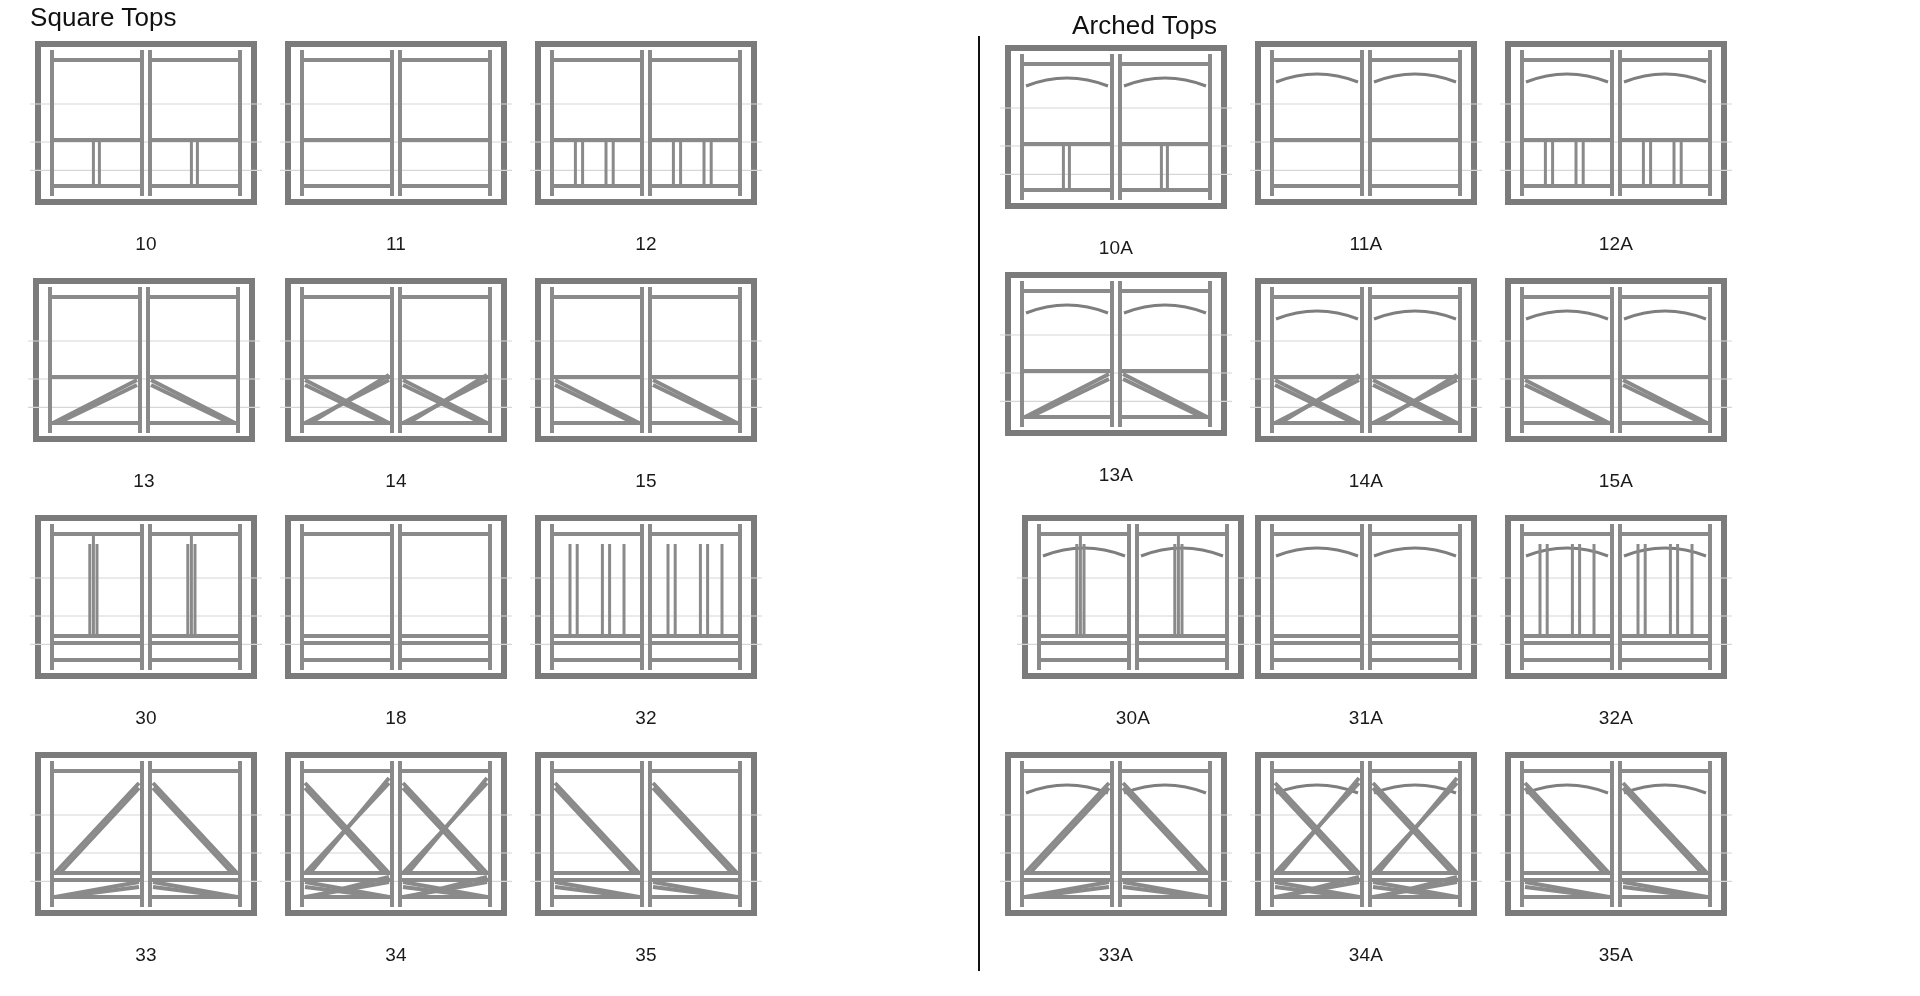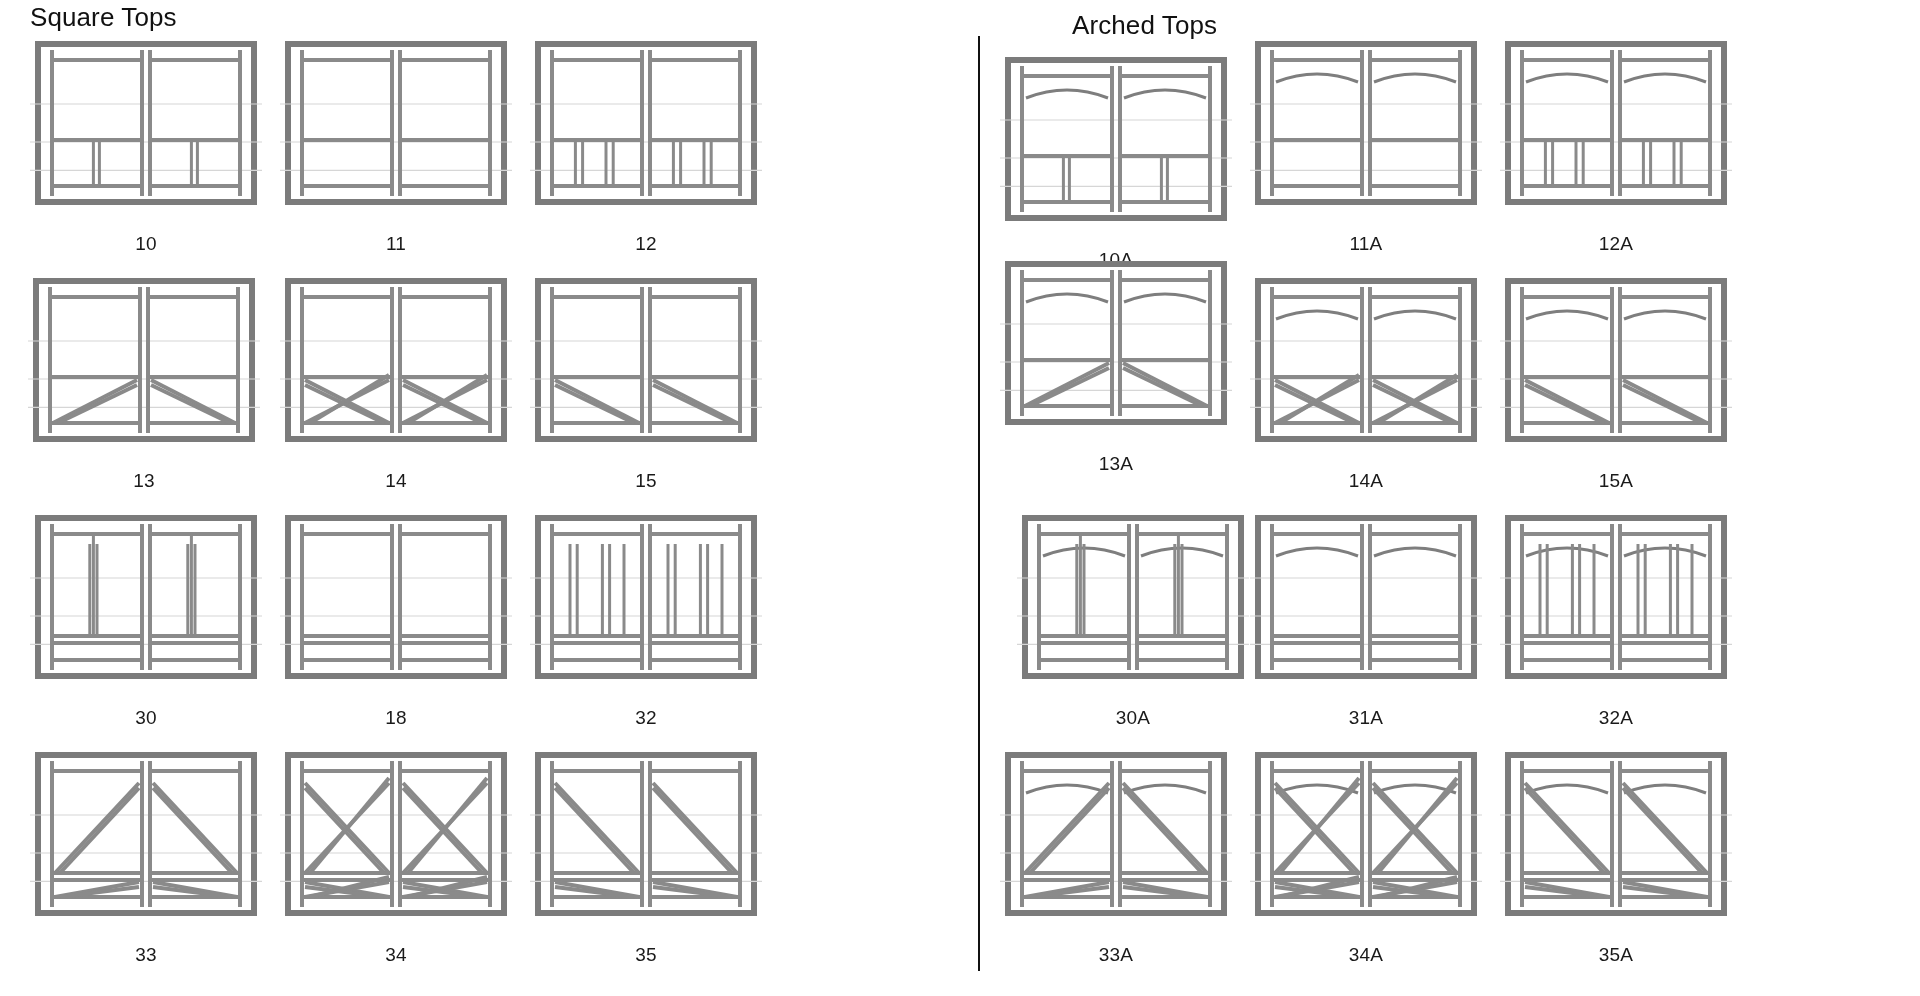--- a/index.html
+++ b/index.html
@@ -436,21 +436,21 @@
             <line x1="25" y1="32" x2="109" y2="122" class="brace"></line>
             <line x1="25" y1="37" x2="104" y2="122" class="brace"></line>
             <line x1="123" y1="32" x2="207" y2="122" class="brace"></line>
             <line x1="123" y1="37" x2="202" y2="122" class="brace"></line>
           </svg>
         </div>
         <div class="door-label">35</div>
       </div>
     </div>
   <div class="grid" id="grid-arched">
-      <div class="door-cell" style="left: 0px; top: 16px;">
+      <div class="door-cell" style="left: 0px; top: 4px;">
         <div class="door-figure">
           <svg viewBox="0 0 232 194">
             <rect x="8" y="4" width="216" height="158" class="frame"></rect>
             <line x1="0" y1="64.03999999999999" x2="232" y2="64.03999999999999" class="hair"></line>
             <line x1="0" y1="101.96" x2="232" y2="101.96" class="hair"></line>
             <line x1="0" y1="130.4" x2="232" y2="130.4" class="hair"></line>
             <line x1="112" y1="10" x2="112" y2="156" class="stile"></line>
             <line x1="120" y1="10" x2="120" y2="156" class="stile"></line>
             <line x1="22" y1="10" x2="22" y2="156" class="stile"></line>
             <line x1="210" y1="10" x2="210" y2="156" class="stile"></line>
@@ -517,21 +517,21 @@
             <line x1="120" y1="146" x2="210" y2="146" class="rail"></line>
             <path d="M 124 42 Q 165 26 206 42" class="arch"></path>
             <line x1="143.4" y1="102" x2="143.4" y2="146" class="mull"></line>
             <line x1="150.6" y1="102" x2="150.6" y2="146" class="mull"></line>
             <line x1="174" y1="102" x2="174" y2="146" class="mull"></line>
             <line x1="181.2" y1="102" x2="181.2" y2="146" class="mull"></line>
           </svg>
         </div>
         <div class="door-label">12A</div>
       </div>
-      <div class="door-cell" style="left: 0px; top: 220px;">
+      <div class="door-cell" style="left: 0px; top: 231px;">
         <div class="door-figure">
           <svg viewBox="0 0 232 194">
             <rect x="8" y="4" width="216" height="158" class="frame"></rect>
             <line x1="0" y1="64.03999999999999" x2="232" y2="64.03999999999999" class="hair"></line>
             <line x1="0" y1="101.96" x2="232" y2="101.96" class="hair"></line>
             <line x1="0" y1="130.4" x2="232" y2="130.4" class="hair"></line>
             <line x1="112" y1="10" x2="112" y2="156" class="stile"></line>
             <line x1="120" y1="10" x2="120" y2="156" class="stile"></line>
             <line x1="22" y1="10" x2="22" y2="156" class="stile"></line>
             <line x1="210" y1="10" x2="210" y2="156" class="stile"></line>

